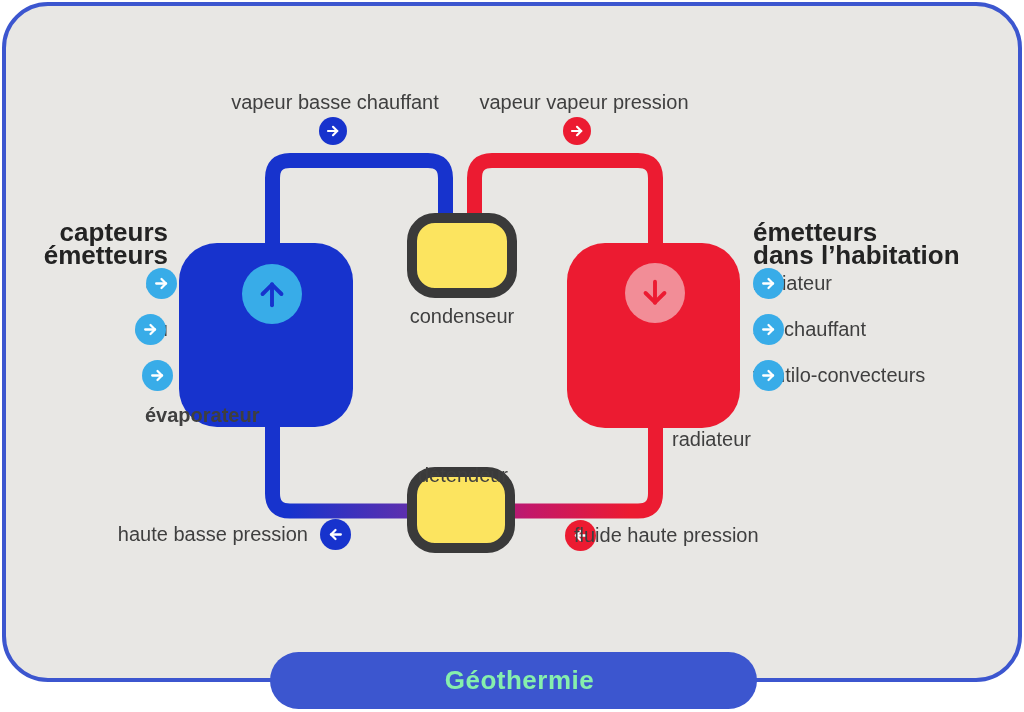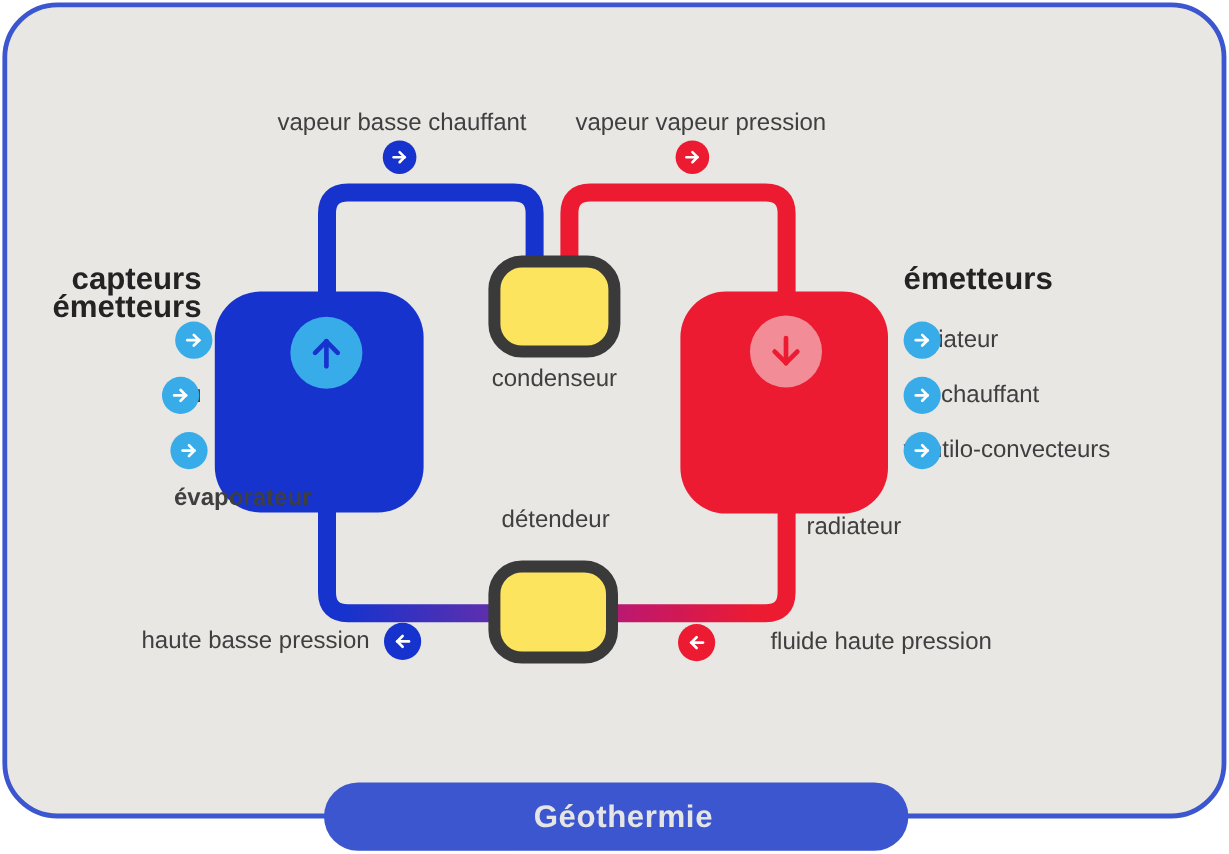--- a/index.html
+++ b/index.html
@@ -24,21 +24,21 @@
   .dir-down{transform:rotate(90deg);}
   .dir-left{transform:rotate(180deg);}
   .lbl{position:absolute;z-index:3;font-size:20px;color:#3f3f3f;white-space:nowrap;}
   .heading{position:absolute;z-index:3;font-size:26px;font-weight:bold;color:#232323;line-height:23px;white-space:nowrap;}
   .row{position:absolute;z-index:3;display:flex;align-items:center;}
   .row .txt{font-size:20px;color:#3f3f3f;white-space:nowrap;}
   .center{text-align:center;}
   .right{text-align:right;}
   .pill{position:absolute;z-index:4;left:270px;top:652px;width:487px;height:57px;border-radius:29px;
         background:#3c56cf;display:flex;align-items:center;justify-content:center;}
-  .pill span{color:#e5e5e5;font-size:26px;font-weight:bold;letter-spacing:.5px;margin-left:12px;}
+  .pill span{color:#86efac;font-size:26px;font-weight:bold;letter-spacing:.5px;margin-left:12px;}
 </style>
 </head>
 <body>
 
 <div class="card"></div>
 
 <svg class="pipes" width="1024" height="712" viewBox="0 0 1024 712">
   <defs>
     <linearGradient id="flowGrad" gradientUnits="userSpaceOnUse" x1="290" y1="0" x2="630" y2="0">
       <stop offset="0" stop-color="#1733cd"></stop>
@@ -96,20 +96,21 @@
   <span class="circle smc" style="background:#38ace8;color:#fff;">
     <svg viewBox="0 0 24 24" fill="none" stroke="currentColor" stroke-width="3.2" stroke-linecap="round" stroke-linejoin="round">
         <path d="M4.5 12h14"></path>
         <path d="M12 5.7 18.3 12 12 18.3"></path>
       </svg>
   </span>
 </div>
 
 <div class="heading" style="left:753px;top:221px;">
   <div>émetteurs</div>
+  <div>dans l’habitation</div>
 </div>
 
 <div class="row" style="left:753px;top:272px;gap:11px;">
   <span class="circle smc" style="background:#38ace8;color:#fff;">
     <svg viewBox="0 0 24 24" fill="none" stroke="currentColor" stroke-width="3.2" stroke-linecap="round" stroke-linejoin="round">
         <path d="M4.5 12h14"></path>
         <path d="M12 5.7 18.3 12 12 18.3"></path>
       </svg>
   </span>
   <span class="txt">radiateur</span>
@@ -150,32 +151,32 @@
       </svg>
   </div>
 </div>
 
 <div class="box ybox comp"></div>
 <div class="box ybox expv"></div>
 
 <div class="lbl" style="left:145px;top:404px;font-weight:bold;">évaporateur</div>
 <div class="lbl center" style="left:362px;top:305px;width:200px;">condenseur</div>
 <div class="lbl" style="left:672px;top:428px;">radiateur</div>
-<div class="lbl center" style="left:363px;top:422px;width:200px;">détendeur</div>
+<div class="lbl center" style="left:363px;top:464px;width:200px;">détendeur</div>
 
 <div class="lbl right" style="right:716px;top:523px;">haute basse pression</div>
 <div class="circle smc" style="left:320px;top:519px;background:#1733cd;z-index:3;color:#fff;">
   <svg class="dir-left" viewBox="0 0 24 24" fill="none" stroke="currentColor" stroke-width="3.2" stroke-linecap="round" stroke-linejoin="round">
       <path d="M4.5 12h14"></path>
       <path d="M12 5.7 18.3 12 12 18.3"></path>
     </svg>
 </div>
 <div class="circle smc" style="left:565px;top:520px;background:#ec1b31;z-index:3;color:#fff;">
   <svg class="dir-left" viewBox="0 0 24 24" fill="none" stroke="currentColor" stroke-width="3.2" stroke-linecap="round" stroke-linejoin="round">
       <path d="M4.5 12h14"></path>
       <path d="M12 5.7 18.3 12 12 18.3"></path>
     </svg>
 </div>
-<div class="lbl" style="left:642px;top:524px;">fluide haute pression</div>
+<div class="lbl" style="left:574px;top:524px;">fluide haute pression</div>
 
 <div class="pill">
   <span>Géothermie</span>
 </div>
 
 </body></html>

